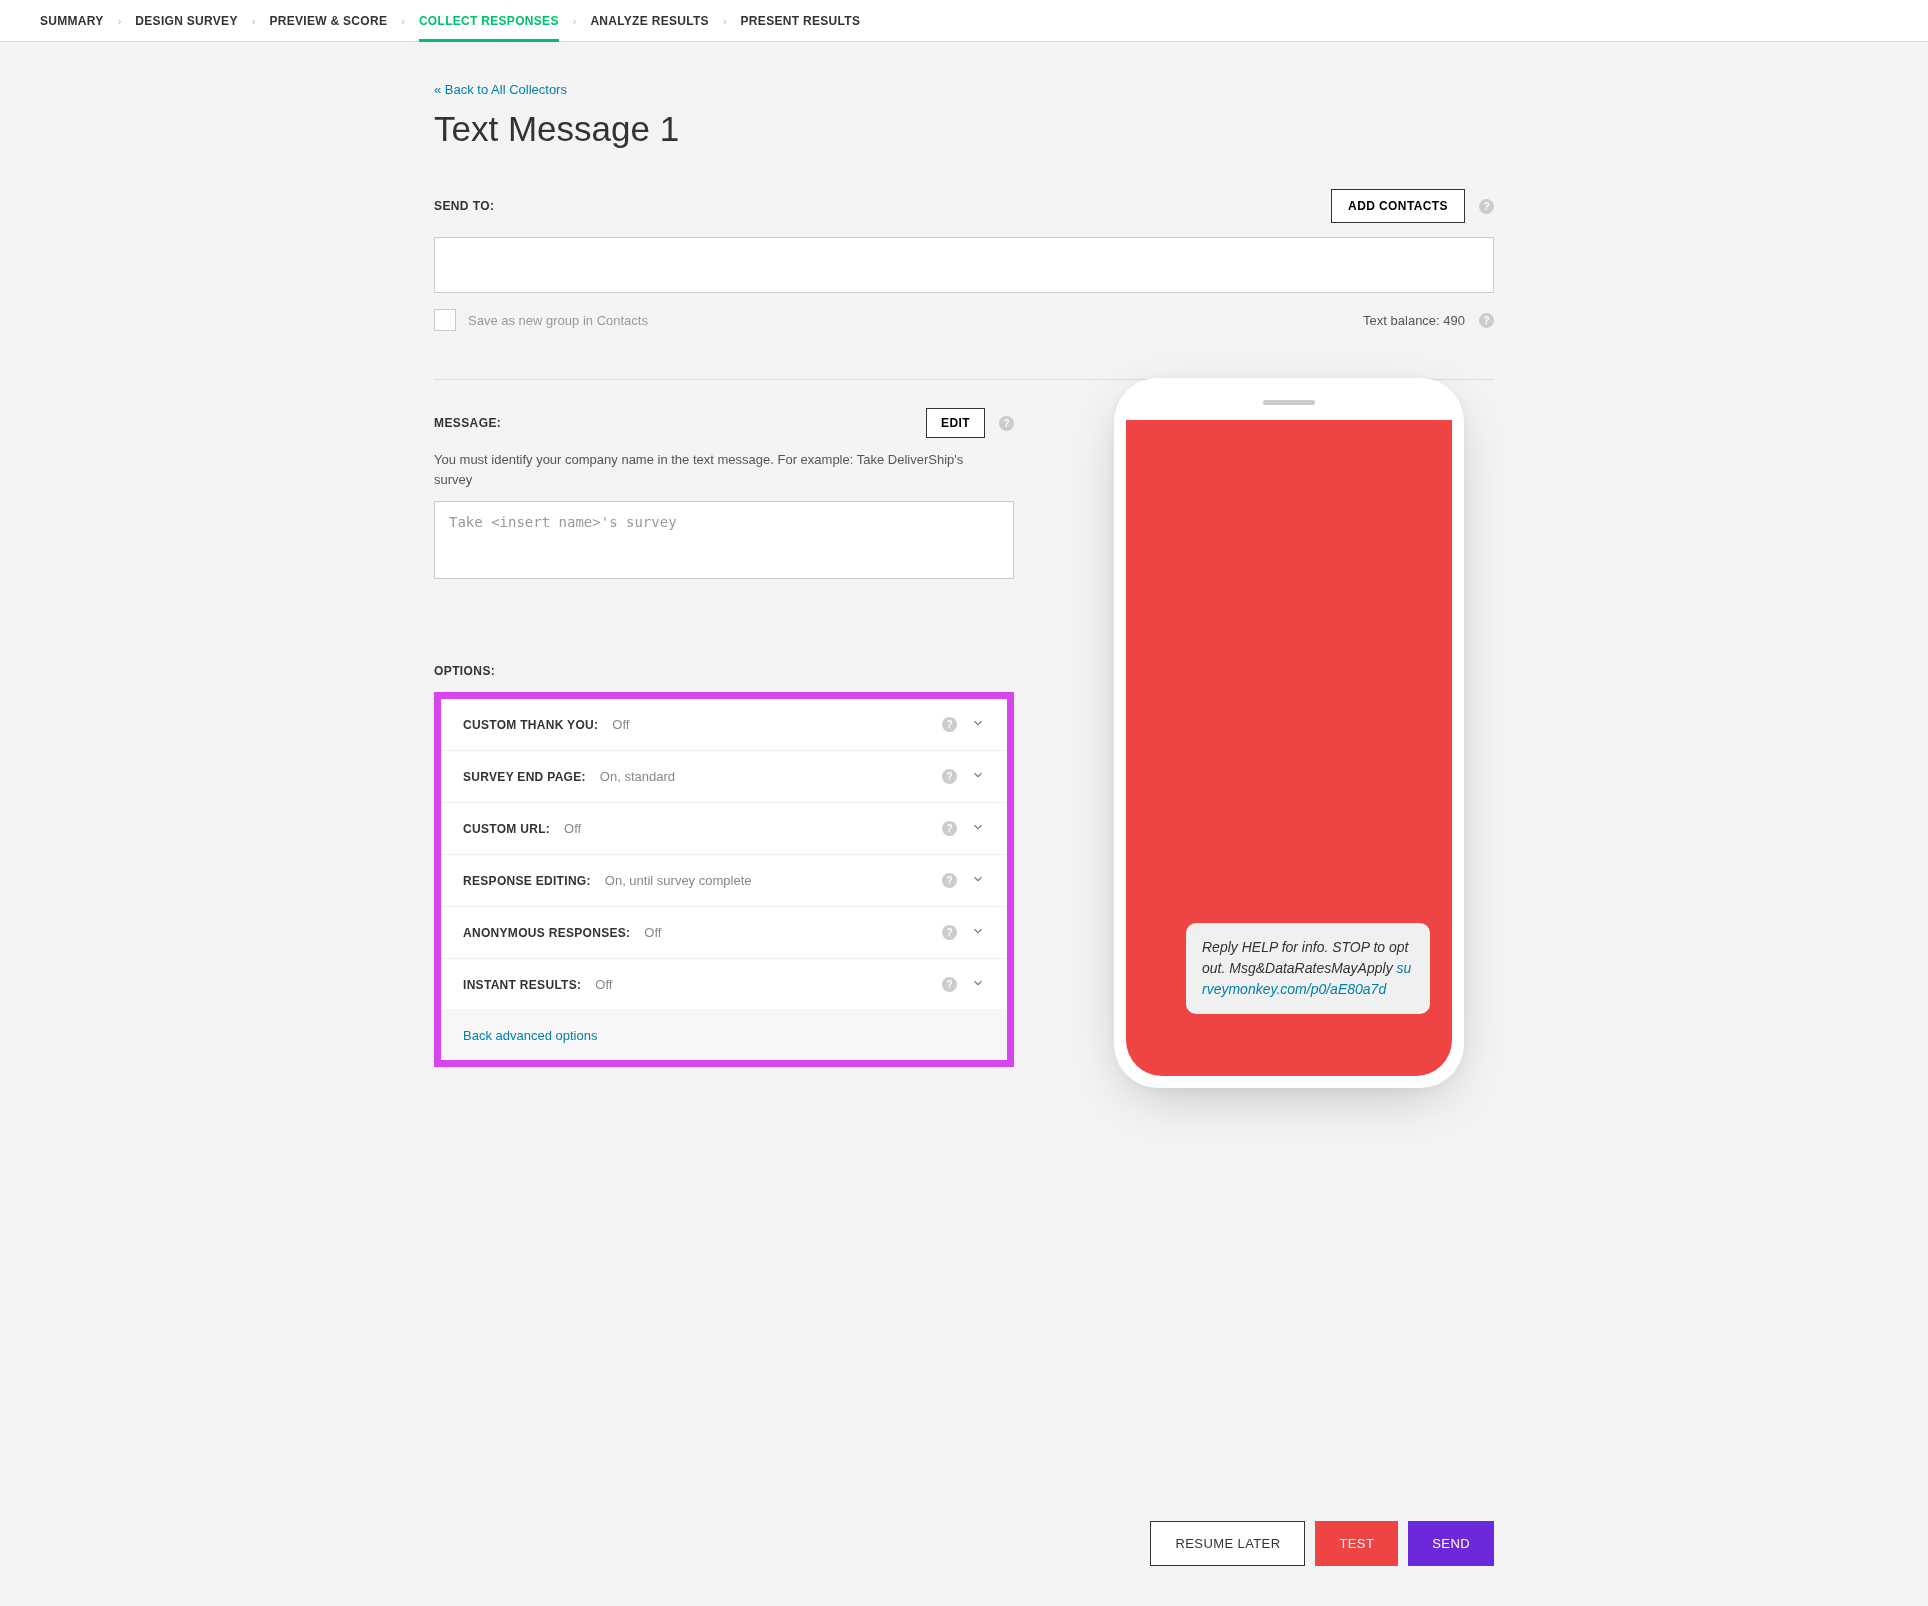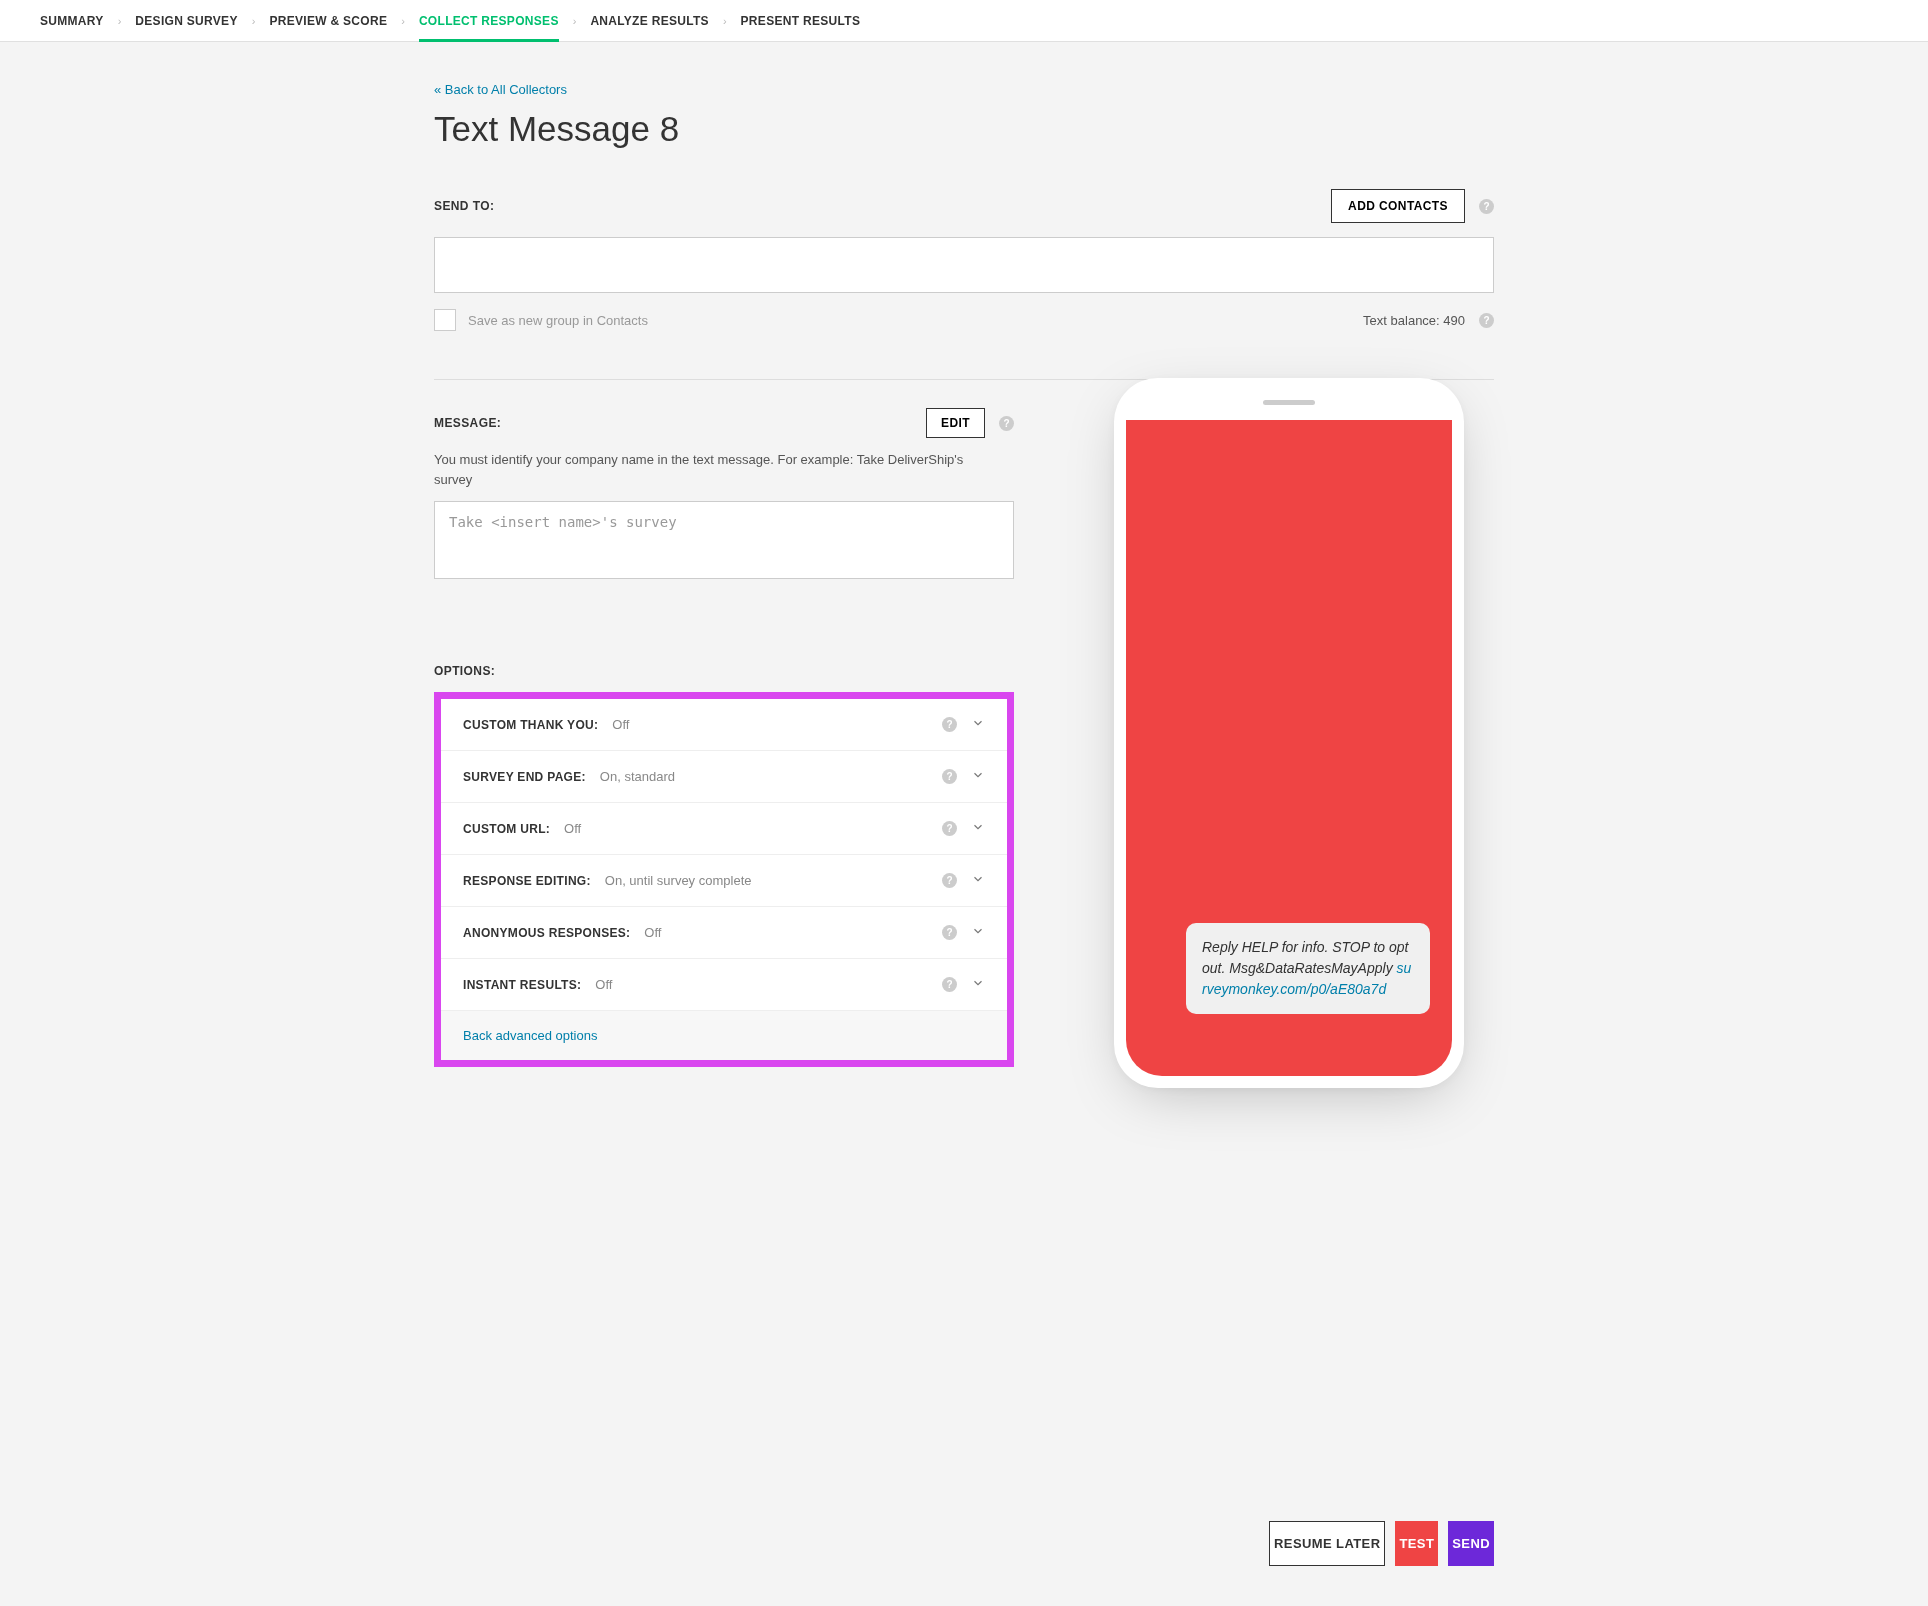--- a/index.html
+++ b/index.html
@@ -57,21 +57,21 @@
     .phone-wrap { flex: 0 0 350px; margin-top: -30px; }
     .phone { width: 350px; height: 710px; background: #fff; border-radius: 44px; box-shadow: 0 16px 60px -16px rgba(0,0,0,0.25), 0 2px 8px rgba(0,0,0,0.04); position: relative; padding: 22px 0 0 0; overflow: hidden; }
     .phone-speaker { width: 52px; height: 5px; background: #ccc; border-radius: 3px; margin: 0 auto; }
     .phone-screen { position: absolute; bottom: 12px; left: 12px; right: 12px; top: 42px; background: #ef4444; border-radius: 0 0 36px 36px; font-style: italic; }
     .sms-bubble { position: absolute; left: 60px; right: 22px; bottom: 62px; background: #f0f0f0; border-radius: 10px; padding: 14px 16px; font-size: 14px; line-height: 1.5; color: #333; word-break: break-all; }
     .sms-link { color: #007faa; }
 
     
     .footer-btns { position: fixed; right: calc((100vw - 1060px)/2); bottom: 40px; display: flex; gap: 10px; }
     @media (max-width: 1100px) { .footer-btns { right: 40px; } }
-    .btn { padding: 14px 4px; font-size: 13px; font-weight: 700; letter-spacing: 0.4px; border: none; cursor: pointer; margin-top: 8px; }
+    .btn { padding: 14px 24px; font-size: 13px; font-weight: 400; letter-spacing: 0.4px; border: none; cursor: pointer; margin-top: 8px; }
     .btn-white { background: #fff; border: 1px solid #333; color: #333; }
     .btn-grey { background: #ef4444; color: #fff; text-align: center; }
     .btn-green { background: #6d28d9; color: #fff; }
   </style>
 </head>
 <body>
 
 <div class="nav">
   <span class="nav-item">SUMMARY</span>
   <span class="nav-arrow">›</span>
@@ -82,21 +82,21 @@
   <span class="nav-item active">COLLECT RESPONSES</span>
   <span class="nav-arrow">›</span>
   <span class="nav-item">ANALYZE RESULTS</span>
   <span class="nav-arrow">›</span>
   <span class="nav-item">PRESENT RESULTS</span>
 </div>
 
 <div class="page">
 
   <a class="back-link">« Back to All Collectors</a>
-  <h1 class="page-title">Text Message 8</h1>
+  <h1 class="page-title">Text Message 1</h1>
 
   
   <div class="send-to-header">
     <span class="section-label">SEND TO:</span>
     <span class="spacer"></span>
     <button class="btn-outline">ADD CONTACTS</button>
     <span class="help-icon">?</span>
   </div>
   <input class="send-to-input" type="text" value="" style="">
 

